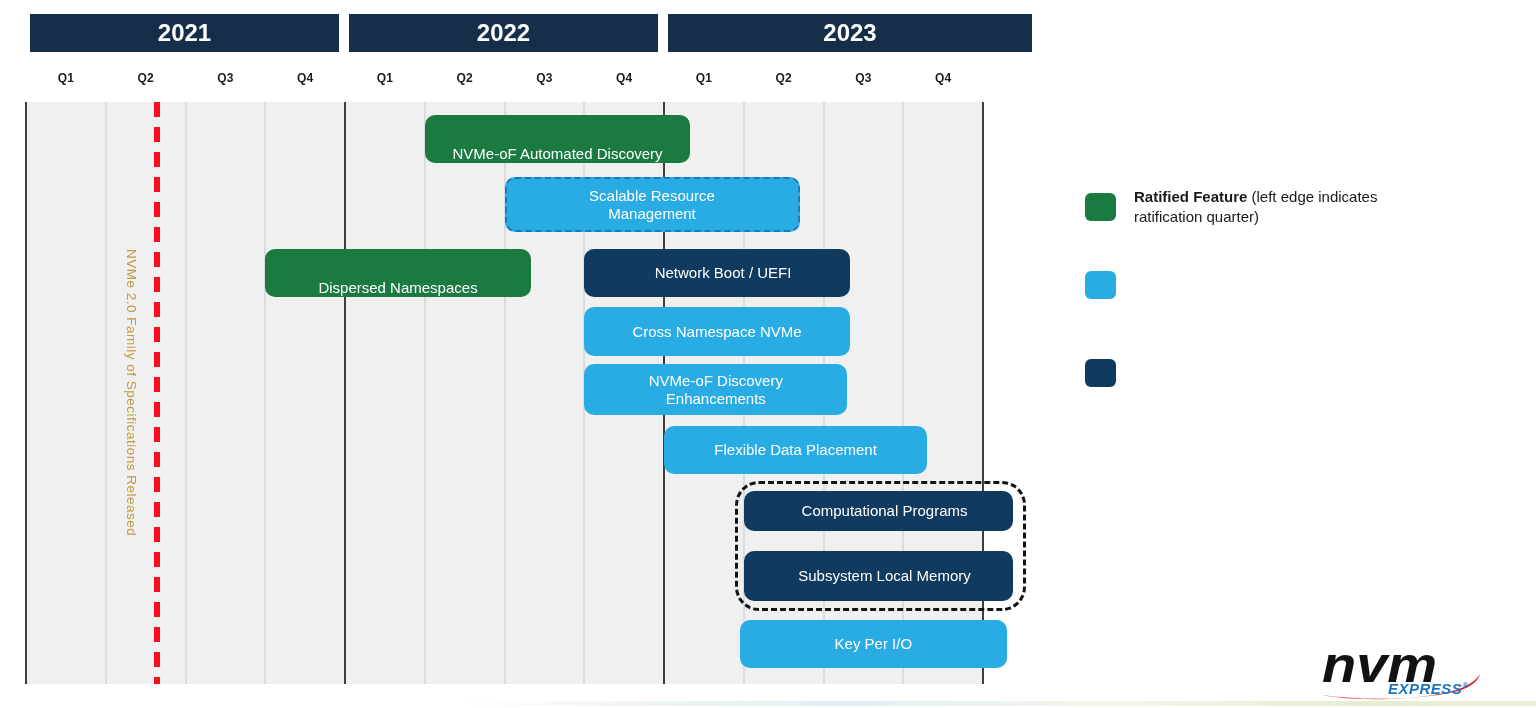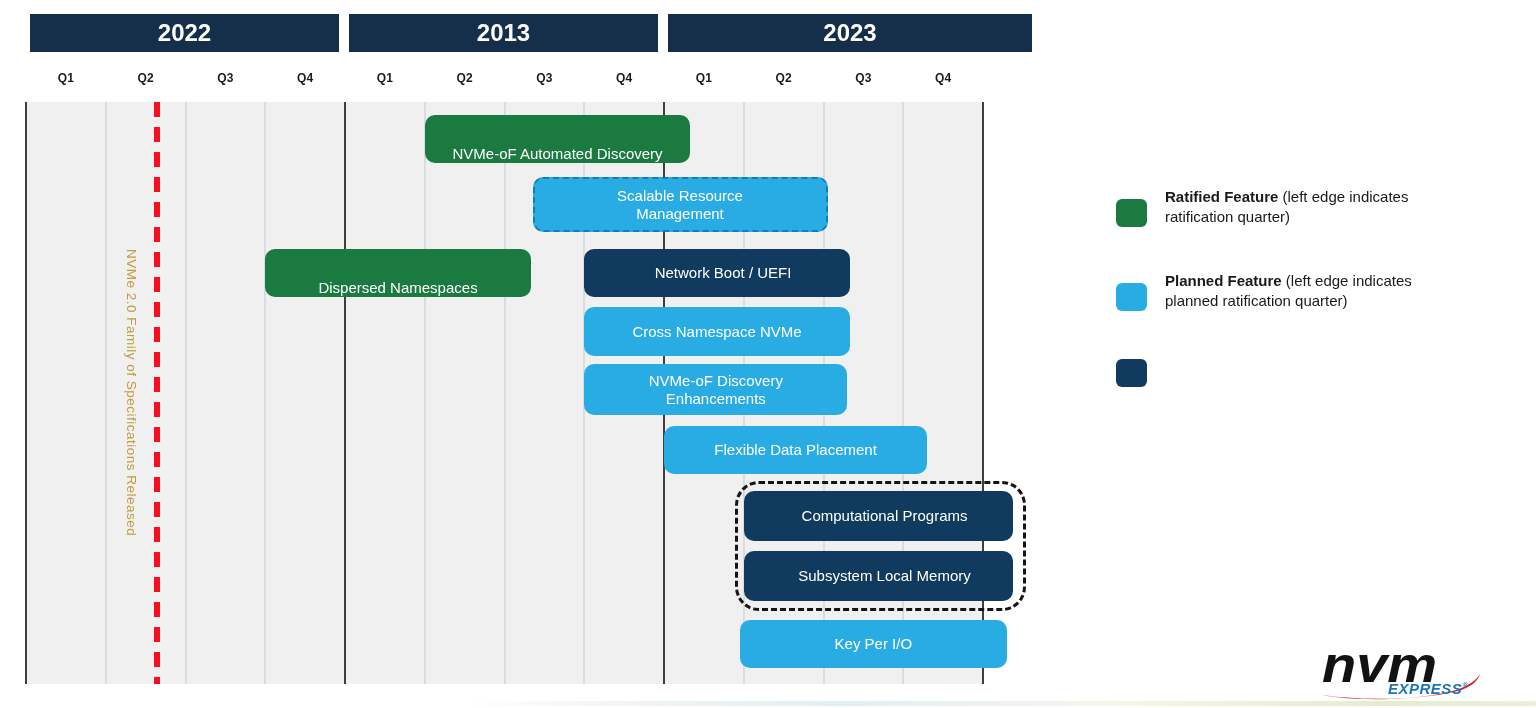--- a/index.html
+++ b/index.html
@@ -36,21 +36,21 @@
   
   .milestone-line{
     position:absolute;width:6px;
     background-image:repeating-linear-gradient(to bottom,var(--milestone_red,#F90D1E) 0 15px,transparent 15px 25px);
   }
   .milestone-label{
     position:absolute;writing-mode:vertical-rl;text-align:center;
     color:var(--milestone_gold,#C49A3C);font-size:13.5px;letter-spacing:.5px;white-space:nowrap;
   }
   
-  .legend-item{position:absolute;left:1116px;display:flex;align-items:flex-end;}
+  .legend-item{position:absolute;left:1085px;display:flex;align-items:center;}
   .legend-swatch{width:31px;height:28px;border-radius:6px;margin-right:18px;flex:0 0 auto;}
   .legend-text{width:258px;font-size:15px;line-height:20px;color:#1a1a1a;}
   .legend-name{font-weight:bold;}
   
   #logo{position:absolute;left:1320px;top:642px;width:164px;height:60px;}
   #logo .nvm{
     position:absolute;left:2px;top:0;font-size:50px;line-height:46px;font-weight:bold;font-style:italic;
     color:#121212;letter-spacing:0;transform:scaleX(1.12);transform-origin:left center;
   }
   #logo .swoosh{position:absolute;left:0;top:32px;}
@@ -78,78 +78,77 @@
       <div class="gridline" style="left: 264.25px; top: 102px; height: 582px;"></div>
       <div class="gridline year" style="left: 344px; top: 102px; height: 582px;"></div>
       <div class="gridline" style="left: 423.75px; top: 102px; height: 582px;"></div>
       <div class="gridline" style="left: 503.5px; top: 102px; height: 582px;"></div>
       <div class="gridline" style="left: 583.25px; top: 102px; height: 582px;"></div>
       <div class="gridline year" style="left: 663px; top: 102px; height: 582px;"></div>
       <div class="gridline" style="left: 742.75px; top: 102px; height: 582px;"></div>
       <div class="gridline" style="left: 822.5px; top: 102px; height: 582px;"></div>
       <div class="gridline" style="left: 902.25px; top: 102px; height: 582px;"></div>
       <div class="gridline year" style="left: 982px; top: 102px; height: 582px;"></div>
-      <div class="year-bar" style="left: 30px; width: 309px;">2022</div>
-      <div class="year-bar" style="left: 349px; width: 309px;">2013</div>
+      <div class="year-bar" style="left: 30px; width: 309px;">2021</div>
+      <div class="year-bar" style="left: 349px; width: 309px;">2022</div>
       <div class="year-bar" style="left: 668px; width: 364px;">2023</div>
       <div class="q-label" style="left: 26px; width: 79.75px;">Q1</div>
       <div class="q-label" style="left: 105.75px; width: 79.75px;">Q2</div>
       <div class="q-label" style="left: 185.5px; width: 79.75px;">Q3</div>
       <div class="q-label" style="left: 265.25px; width: 79.75px;">Q4</div>
       <div class="q-label" style="left: 345px; width: 79.75px;">Q1</div>
       <div class="q-label" style="left: 424.75px; width: 79.75px;">Q2</div>
       <div class="q-label" style="left: 504.5px; width: 79.75px;">Q3</div>
       <div class="q-label" style="left: 584.25px; width: 79.75px;">Q4</div>
       <div class="q-label" style="left: 664px; width: 79.75px;">Q1</div>
       <div class="q-label" style="left: 743.75px; width: 79.75px;">Q2</div>
       <div class="q-label" style="left: 823.5px; width: 79.75px;">Q3</div>
       <div class="q-label" style="left: 903.25px; width: 79.75px;">Q4</div>
       <div class="milestone-line" style="left: 153.79px; top: 102px; height: 582px;"></div>
       <div class="milestone-label" style="left: 108.79px; top: 112px; height: 562px; width: 30px;">NVMe 2.0 Family of Specifications Released</div>
       <div class="group-box" style="left: 734.977px; top: 481px; width: 291.087px; height: 130px;"></div>
       <div class="bar ratified" style="left: 424.75px; top: 115px; width: 265.567px; height: 48px;">
         <span>NVMe-oF Automated Discovery</span>
       </div>
-      <div class="bar planned dashed" style="left: 504.5px; top: 177px; width: 295px; height: 55px; margin-left: 28px;">
+      <div class="bar planned dashed" style="left: 504.5px; top: 177px; width: 295px; height: 55px;">
         <span style="max-width: 175px;">Scalable Resource Management</span>
       </div>
       <div class="bar ratified" style="left: 265.25px; top: 249px; width: 265.567px; height: 48px;">
         <span>Dispersed Namespaces</span>
       </div>
       <div class="bar newspec" style="left: 584.25px; top: 249px; width: 265.567px; height: 48px;">
         <span>Network Boot / UEFI</span>
       </div>
       <div class="bar planned" style="left: 584.25px; top: 307px; width: 265.567px; height: 49px;">
         <span>Cross Namespace NVMe</span>
       </div>
       <div class="bar planned" style="left: 584.25px; top: 364px; width: 263.175px; height: 51px;">
         <span style="max-width: 190px;">NVMe-oF Discovery Enhancements</span>
       </div>
       <div class="bar planned" style="left: 664px; top: 426px; width: 263.175px; height: 48px;">
         <span>Flexible Data Placement</span>
       </div>
-      <div class="bar newspec" style="left: 743.75px; top: 491px; width: 269.555px; height: 50px;">
+      <div class="bar newspec" style="left: 743.75px; top: 491px; width: 269.555px; height: 40px;">
         <span>Computational Programs</span>
       </div>
       <div class="bar newspec" style="left: 743.75px; top: 551px; width: 269.555px; height: 50px; text-align: right;">
         <span>Subsystem Local Memory</span>
       </div>
       <div class="bar planned" style="left: 739.762px; top: 620px; width: 267.163px; height: 48px;">
         <span>Key Per I/O</span>
       </div>
     </div>
 
   <div id="legend">
     <div class="legend-item" style="top:187px;">
       <div class="legend-swatch" style="background: rgb(26, 122, 64);"></div>
       <div class="legend-text"><span class="legend-name">Ratified Feature</span><span> (left edge indicates ratification quarter)</span></div>
     </div>
     <div class="legend-item" style="top:271px;">
       <div class="legend-swatch" style="background: rgb(41, 172, 227);"></div>
-      <div class="legend-text"><span class="legend-name">Planned Feature</span><span> (left edge indicates planned ratification quarter)</span></div>
     </div>
     <div class="legend-item" style="top:359px;">
       <div class="legend-swatch" style="background: rgb(16, 58, 94);"></div>
     </div>
   </div>
 
   <div id="logo">
     <span class="nvm">nvm</span>
     <svg class="swoosh" width="164" height="28" viewBox="0 0 164 28">
       <path d="M2 21 C 45 27, 102 26, 138 17 C 151 13, 158 7, 160 0 C 152 13, 133 18, 111 21.5 C 76 26.5, 30 26.5, 2 21 Z" fill="#E31B23"></path>

